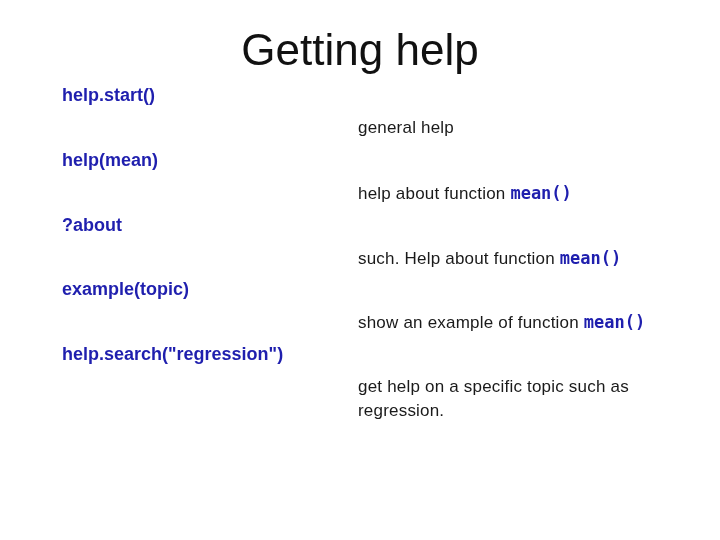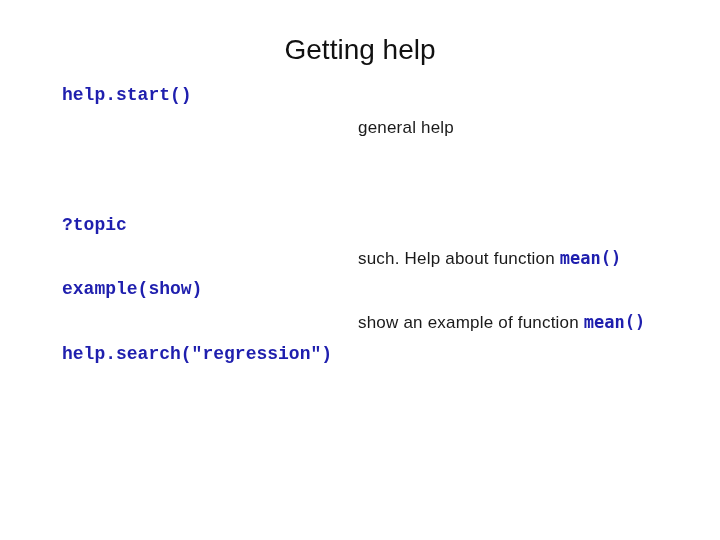--- a/index.html
+++ b/index.html
@@ -25,39 +25,39 @@
     overflow: hidden;
   }
   .title {
     position: absolute;
     top: 28px;
     left: 0;
     width: 100%;
     margin: 0;
     text-align: center;
     font-family: "Liberation Sans", sans-serif;
-    font-size: 28px;
+    font-size: 44px;
     font-weight: 400;
     line-height: 44px;
     color: var(--title-color);
   }
   .rows {
     position: absolute;
     top: 84px;
     left: 62px;
     width: 610px;
   }
   .row {
     display: grid;
     grid-template-columns: 296px 306px;
     align-items: start;
     min-height: 64.8px;
   }
   .command {
-    font-family: Liberation Mono, monospace;
+    font-family: Liberation Sans, sans-serif;
     font-weight: bold;
     font-size: 18px;
     line-height: 22px;
     color: var(--code-color);
     white-space: nowrap;
   }
   .description {
     font-family: "Liberation Sans", sans-serif;
     font-size: 17px;
     line-height: 24px;
@@ -79,26 +79,29 @@
 <body>
 
 <div class="slide">
   <h1 class="title">Getting help</h1>
   <div class="rows" id="rows">
       <div class="row">
         <div class="command">help.start()</div>
         <div class="description"><span class="plain-text">general help</span></div>
       </div>
       <div class="row">
+        <div class="command">help(mean)</div>
+        <div class="description"><span class="plain-text">help about function </span><span class="inline-code">mean()</span></div>
       </div>
       <div class="row">
-        <div class="command">?topic</div>
+        <div class="command">?about</div>
         <div class="description"><span class="plain-text">such. Help about function </span><span class="inline-code">mean()</span></div>
       </div>
       <div class="row">
-        <div class="command">example(show)</div>
+        <div class="command">example(topic)</div>
         <div class="description"><span class="plain-text">show an example of function </span><span class="inline-code">mean()</span></div>
       </div>
       <div class="row">
         <div class="command">help.search("regression")</div>
+        <div class="description"><span class="plain-text">get help on a specific topic such as regression.</span></div>
       </div>
     </div>
 </div>
 
 </body></html>

